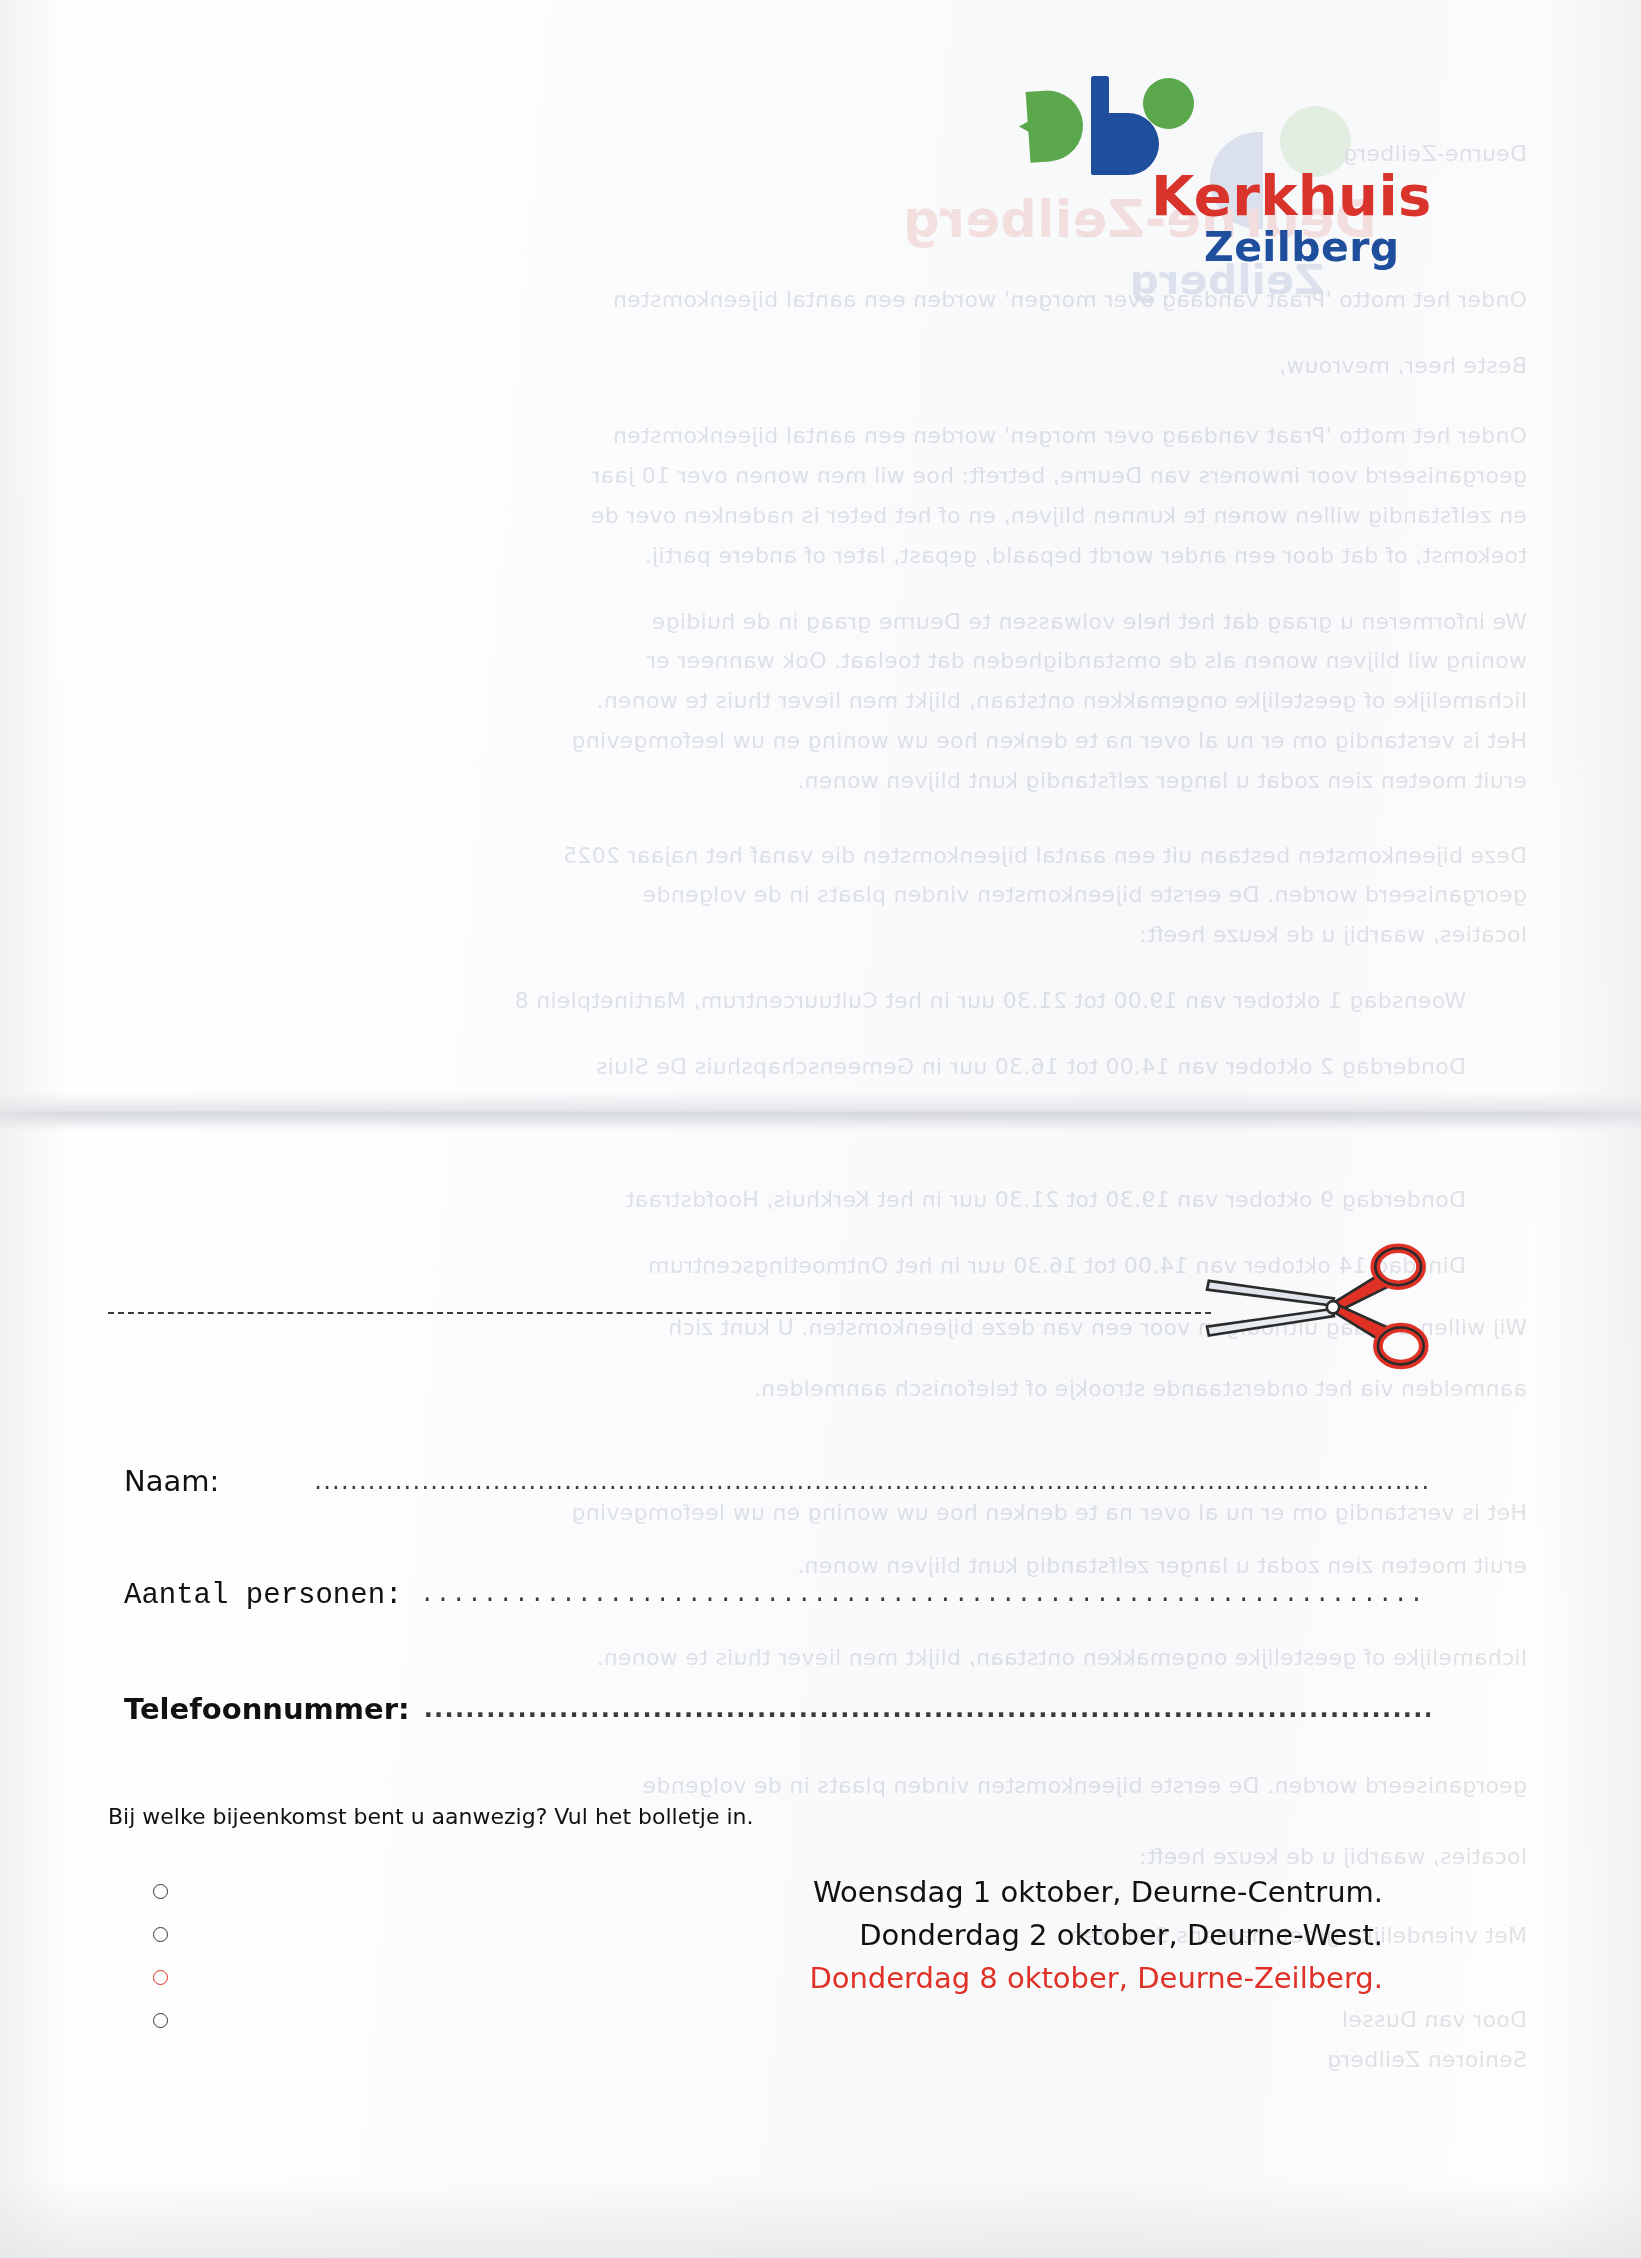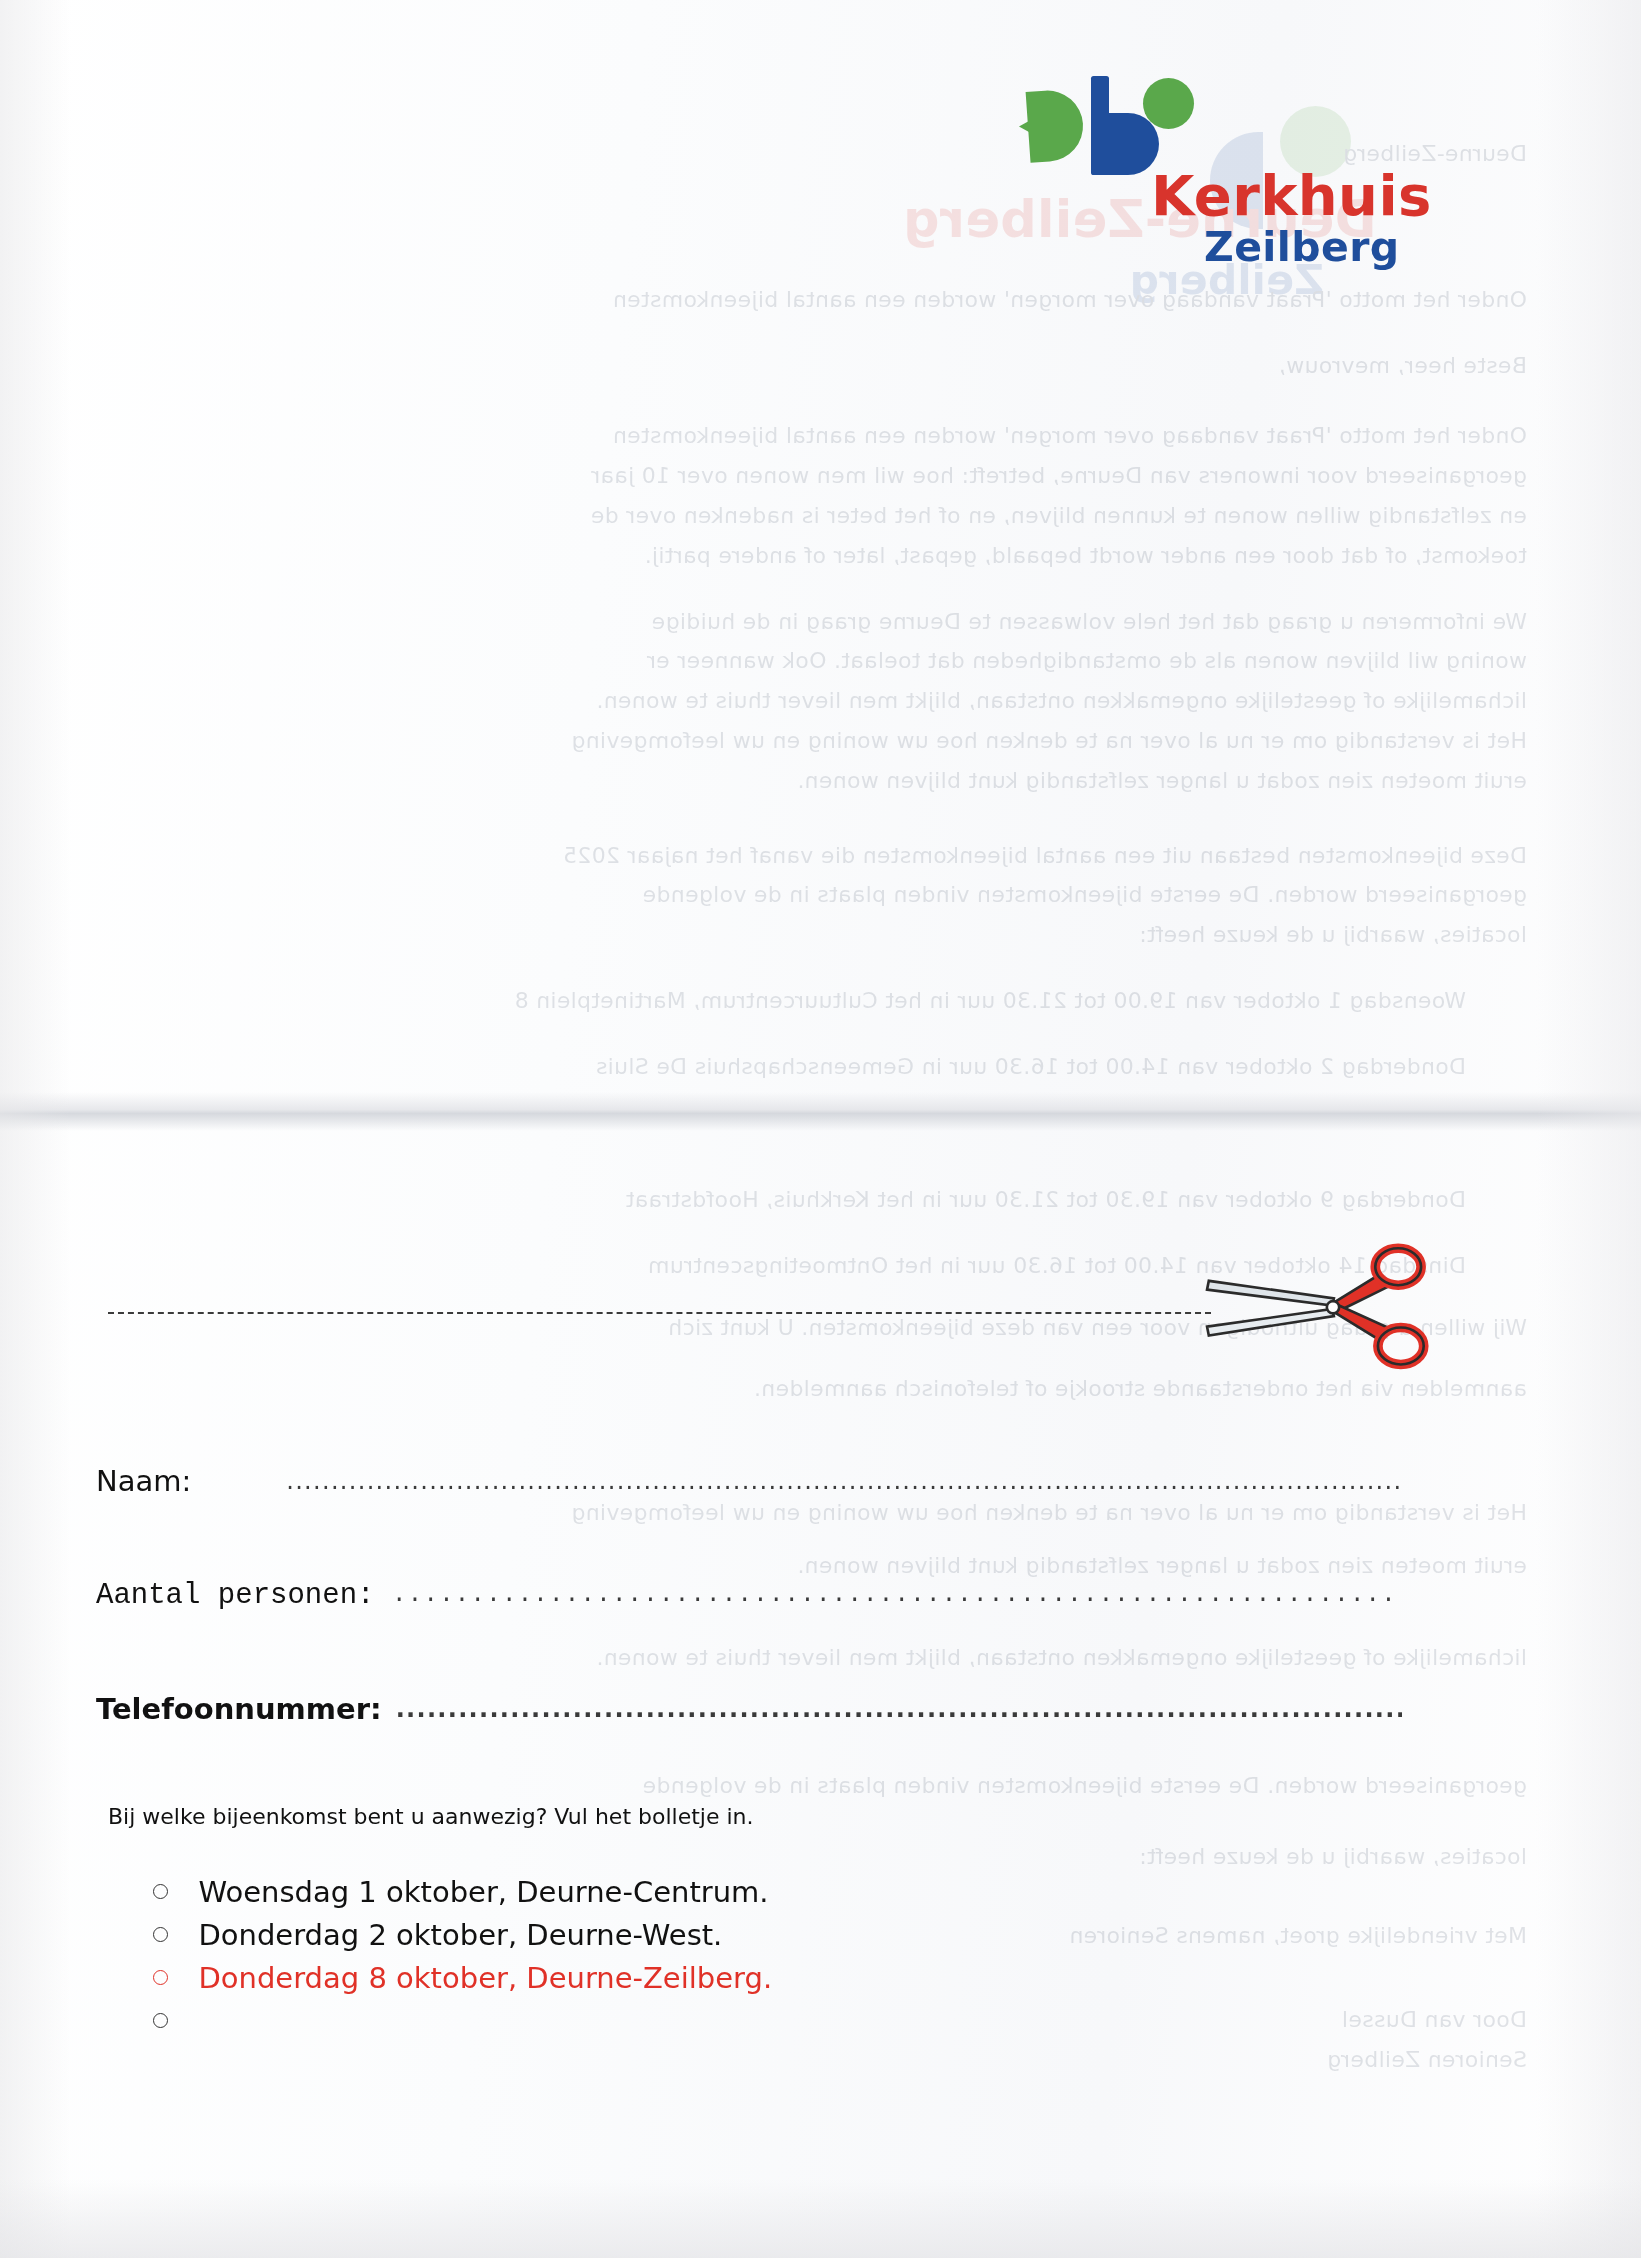--- a/index.html
+++ b/index.html
@@ -173,21 +173,21 @@
     position: absolute;
     left: 108px;
     top: 1357px;
     font-size: 31px;
     font-weight: 700;
     color: #111;
     letter-spacing: 0.2px;
   }
   .field-row {
     position: absolute;
-    left: 96px;
+    left: 124px;
     width: 1306px;
     display: flex;
     align-items: baseline;
     font-size: 29px;
     color: #111;
   }
   .field-label {
     white-space: nowrap;
   }
   .field-dots {
@@ -220,20 +220,21 @@
     left: 148px;
     top: 1870px;
     width: 1235px;
   }
   .option {
     display: flex;
     align-items: center;
     font-size: 29px;
     color: #111;
     height: 43px;
+    justify-content: space-between;
   }
   .option .bullet {
     display: inline-block;
     width: 13.2px;
     height: 13.2px;
     border: 1.8px solid #333;
     border-radius: 50%;
     margin-right: 30px;
     margin-left: 5.3px;
     flex: none;

